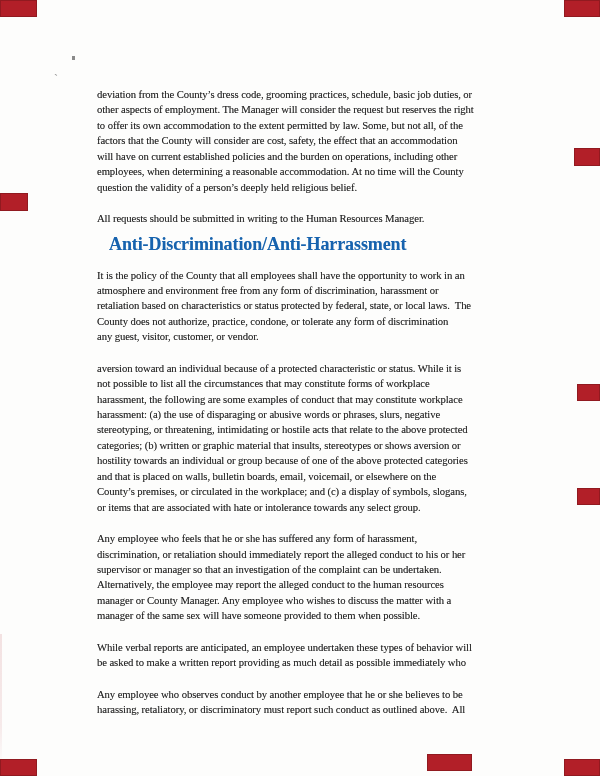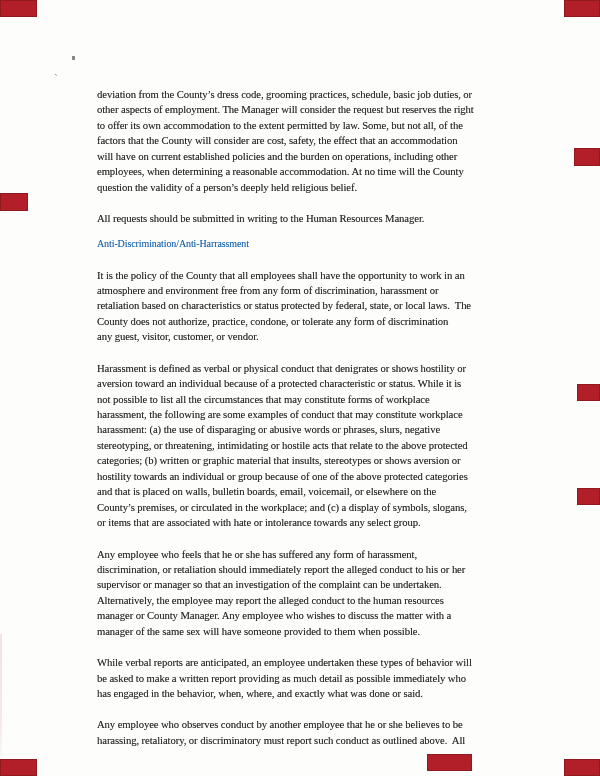--- a/index.html
+++ b/index.html
@@ -27,25 +27,25 @@
   }
   .para {
     margin: 16px 0 9px 0;
   }
   .line {
     white-space: pre;
     line-height: 15.45px;
     height: 15.45px;
   }
   .section-heading {
-    font-size: 10px;
-    font-weight: normal;
+    font-size: 18px;
+    font-weight: bold;
     color: var(--heading-color, #1763ae);
     letter-spacing: -0.1px;
-    margin: 4px 0 5px 0;
+    margin: 4px 0 5px 12px;
     line-height: 16px;
     text-shadow: 0 0 0.5px rgba(23,99,174,0.4);
   }
   .mask {
     position: absolute;
     background: var(--mask-color, #b21f28);
     border: 1px solid #911a20;
     box-sizing: border-box;
   }
   .speck {
@@ -97,21 +97,20 @@
       </div>
     <h2 class="section-heading">Anti-Discrimination/Anti-Harrassment</h2>
     <div class="para">
         <div class="line">It is the policy of the County that all employees shall have the opportunity to work in an</div>
         <div class="line">atmosphere and environment free from any form of discrimination, harassment or</div>
         <div class="line">retaliation based on characteristics or status protected by federal, state, or local laws.  The</div>
         <div class="line">County does not authorize, practice, condone, or tolerate any form of discrimination</div>
         <div class="line">any guest, visitor, customer, or vendor.</div>
       </div>
     <div class="para">
-        <div class="line">Harassment is defined as verbal or physical conduct that denigrates or shows hostility or</div>
         <div class="line">aversion toward an individual because of a protected characteristic or status. While it is</div>
         <div class="line">not possible to list all the circumstances that may constitute forms of workplace</div>
         <div class="line">harassment, the following are some examples of conduct that may constitute workplace</div>
         <div class="line">harassment: (a) the use of disparaging or abusive words or phrases, slurs, negative</div>
         <div class="line">stereotyping, or threatening, intimidating or hostile acts that relate to the above protected</div>
         <div class="line">categories; (b) written or graphic material that insults, stereotypes or shows aversion or</div>
         <div class="line">hostility towards an individual or group because of one of the above protected categories</div>
         <div class="line">and that is placed on walls, bulletin boards, email, voicemail, or elsewhere on the</div>
         <div class="line">County’s premises, or circulated in the workplace; and (c) a display of symbols, slogans,</div>
         <div class="line">or items that are associated with hate or intolerance towards any select group.</div>
@@ -120,21 +119,20 @@
         <div class="line">Any employee who feels that he or she has suffered any form of harassment,</div>
         <div class="line">discrimination, or retaliation should immediately report the alleged conduct to his or her</div>
         <div class="line">supervisor or manager so that an investigation of the complaint can be undertaken.</div>
         <div class="line">Alternatively, the employee may report the alleged conduct to the human resources</div>
         <div class="line">manager or County Manager. Any employee who wishes to discuss the matter with a</div>
         <div class="line">manager of the same sex will have someone provided to them when possible.</div>
       </div>
     <div class="para">
         <div class="line">While verbal reports are anticipated, an employee undertaken these types of behavior will</div>
         <div class="line">be asked to make a written report providing as much detail as possible immediately who</div>
-        <div class="line">has engaged in the behavior, when, where, and exactly what was done or said.</div>
       </div>
     <div class="para">
         <div class="line">Any employee who observes conduct by another employee that he or she believes to be</div>
         <div class="line">harassing, retaliatory, or discriminatory must report such conduct as outlined above.  All</div>
       </div>
   </main>
 
   <div id="mask-layer">
       <div class="mask" style="left: 0px; top: 0px; width: 37px; height: 17px;"></div>
       <div class="mask" style="left: 564px; top: 0px; width: 36px; height: 17px;"></div>

